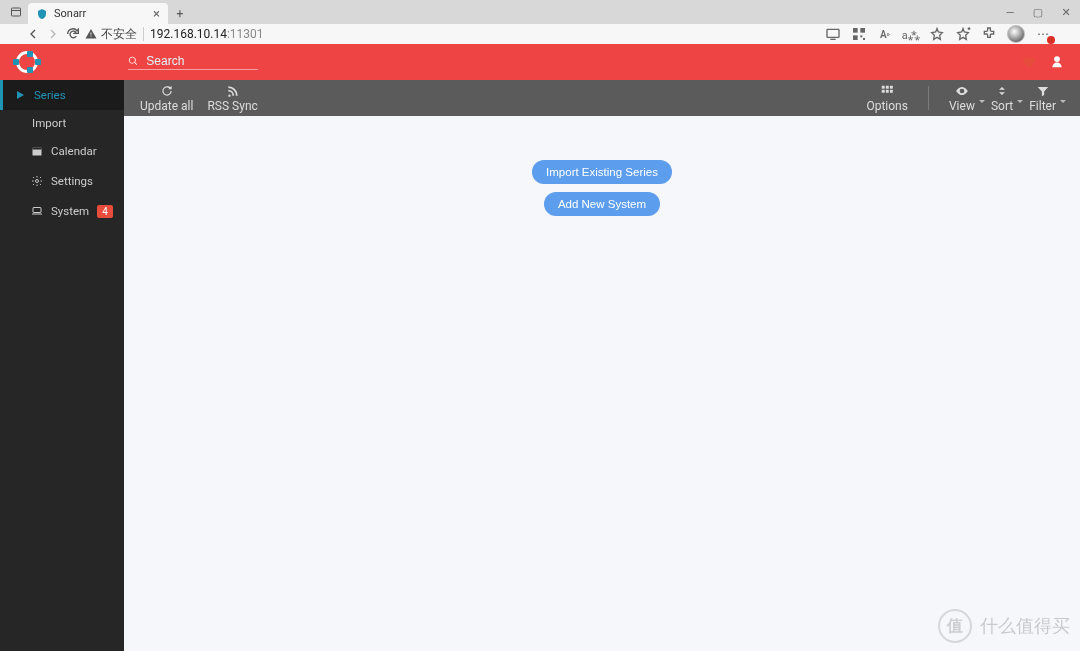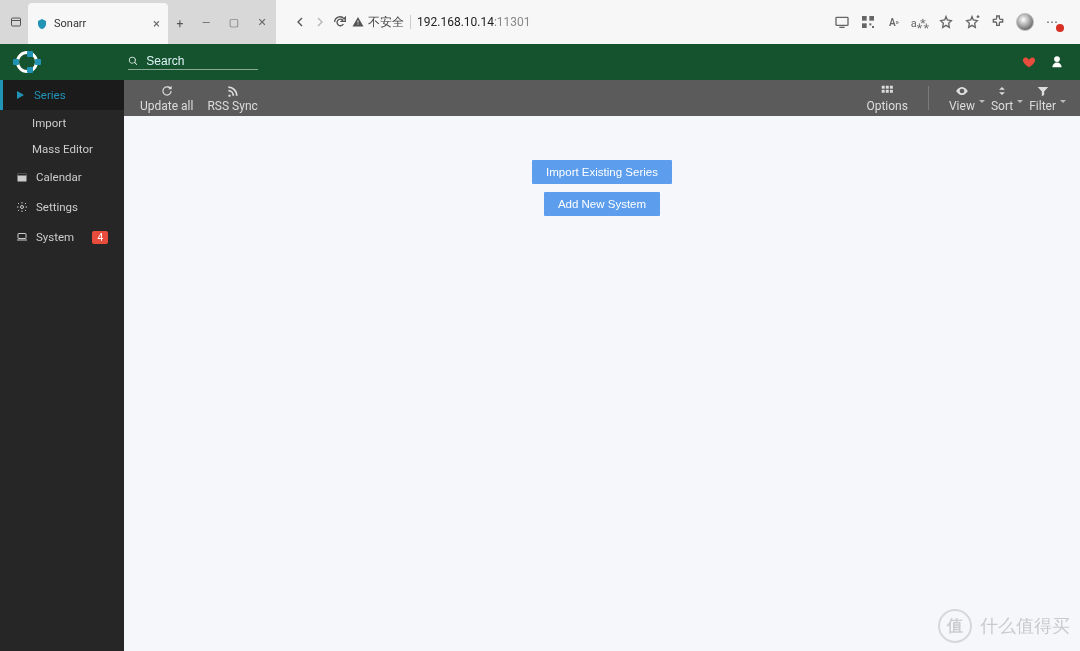--- a/index.html
+++ b/index.html
@@ -1,45 +1,45 @@
 <!DOCTYPE html>
 <html><head>
   <meta charset="utf-8">
   <style>
     * { box-sizing: border-box; margin: 0; padding: 0; }
     html, body { width: 1080px; height: 651px; overflow: hidden; font-family: -apple-system, "Segoe UI", Roboto, Arial, sans-serif; font-size: 12px; }
     body { background: #f0f0f0; display: flex; flex-direction: column; }
 
     
-    .browser-chrome { flex: 0 0 44px; background: #e8e8e8; display: flex; flex-direction: row; }
+    .browser-chrome { flex: 0 0 44px; background: #e8e8e8; display: flex; flex-direction: column; }
     .titlebar { flex: 0 0 24px; display: flex; align-items: stretch; background: #d8d8d8; }
     .tab-strip { display: flex; align-items: stretch; flex: 1; padding-left: 4px; }
     .tab-btn { width: 24px; display: flex; align-items: center; justify-content: center; color: #555; }
     .tab { display: flex; align-items: center; gap: 6px; padding: 0 8px; background: #f7f7f7; border-top-left-radius: 4px; border-top-right-radius: 4px; margin-top: 3px; min-width: 140px; }
     .tab svg.fav { width: 12px; height: 12px; }
     .tab .title { flex: 1; color: #333; font-size: 11px; }
     .tab .close { color: #666; font-size: 13px; line-height: 1; }
     .new-tab { width: 24px; display: flex; align-items: center; justify-content: center; color: #555; margin-top: 3px; }
     .win-controls { display: flex; align-items: center; gap: 0; }
     .win-btn { width: 28px; height: 24px; display: flex; align-items: center; justify-content: center; color: #666; font-size: 11px; }
-    .toolbar { flex: 1; display: flex; align-items: center; padding: 0 16px; gap: 4px; background: #f7f7f7; }
+    .toolbar { flex: 1; display: flex; align-items: center; padding: 0 25px; gap: 4px; background: #f7f7f7; }
     .tb-icon { width: 16px; height: 16px; display:flex; align-items:center; justify-content:center; color: #555; }
     .warn { display:flex; align-items:center; gap:4px; color:#444; }
     .warn svg { width:12px; height:12px; fill:#555; }
     .addr-sep { width:1px; height:14px; background:#ccc; }
     .addr { flex: 1; display:flex; align-items:center; gap:6px; font-size: 12px; color:#333; }
     .url-host { color:#222; }
     .url-port { color:#888; }
     .tb-right { display:flex; align-items:center; gap:10px; padding-right:4px; }
     .profile { width:18px; height:18px; border-radius:50%; background: radial-gradient(circle at 40% 35%, #fff, #888 60%, #333 100%); border:1px solid #bbb; }
     .more { position:relative; }
     .dot-badge { position:absolute; right:-4px; bottom:-2px; width:8px; height:8px; background:#d93025; border-radius:50%; }
 
     
-    .app-header { flex: 0 0 36px; background: #14532d; display:flex; align-items:center; padding: 0 16px; }
+    .app-header { flex: 0 0 36px; background: #ef4444; display:flex; align-items:center; padding: 0 16px; }
     .logo { width:22px; height:22px; position:relative; margin-right: 90px; }
     .logo-ring { width:22px; height:22px; border:3px solid #fff; border-radius:50%; position:absolute; }
     .logo-ring::before, .logo-ring::after { content:""; position:absolute; width:6px; height:6px; background:#2193b5; border-radius:1px; }
     .logo-ring::before { top:-3px; left:8px; }
     .logo-ring::after { bottom:-3px; left:8px; }
     .logo-dots { position:absolute; top:8px; left:-3px; width:28px; height:6px; }
     .logo-dots::before, .logo-dots::after { content:""; position:absolute; width:6px; height:6px; background:#2193b5; border-radius:1px; }
     .logo-dots::before { left:0; }
     .logo-dots::after { right:0; }
     .search-wrap { display:flex; align-items:center; gap:8px; border-bottom:1px solid rgba(255,255,255,0.5); width: 130px; padding-bottom:1px; }
@@ -48,21 +48,21 @@
     .search-input::placeholder { color:#e0f4fa; }
     .header-right { margin-left:auto; display:flex; align-items:center; gap:14px; }
     .header-right svg { width:14px; height:14px; fill:#fff; }
     .heart { fill:#e74c3c !important; }
 
     
     .app-body { flex:1; display:flex; min-height:0; }
 
     
     .sidebar { width:124px; background:#262626; display:flex; flex-direction:column; }
-    .side-item { display:flex; align-items:center; gap:8px; padding: 8px 16px; color:#ccc; font-size:11.5px; cursor:pointer; position:relative; }
+    .side-item { display:flex; align-items:center; gap:8px; padding: 8px 31px; color:#ccc; font-size:11.5px; cursor:pointer; position:relative; }
     .side-item svg { width:12px; height:12px; fill:#ccc; flex-shrink:0; }
     .side-item.active { background:#1b1b1b; color:#2193b5; border-left:3px solid #2193b5; padding-left:11px; }
     .side-item.active svg { fill:#2193b5; }
     .side-sub { padding: 6px 14px 6px 32px; color:#ccc; font-size:11.5px; cursor:pointer; }
     .badge { margin-left:auto; background:#e74c3c; color:#fff; border-radius:2px; padding:1px 5px; font-size:10px; }
 
     
     .main-col { flex:1; display:flex; flex-direction:column; background:#f5f7fa; min-width:0; }
     .page-toolbar { flex:0 0 36px; background:#5b5b5b; display:flex; align-items:center; padding:0 16px; }
     .pt-group { display:flex; align-items:flex-end; gap:14px; }
@@ -70,21 +70,21 @@
     .pt-item svg { width:14px; height:14px; fill:#ddd; }
     .pt-right { margin-left:auto; display:flex; align-items:flex-end; gap:0; }
     .pt-sep { width:1px; height:24px; background:rgba(255,255,255,0.2); margin:0 12px; align-self:center; }
     .pt-right .pt-item { padding: 0 8px; position:relative; }
     .mini-caret { position:absolute; right:-2px; bottom:10px; width:0; height:0; border-left:3px solid transparent; border-right:3px solid transparent; border-top:3px solid #bbb; }
 
     
     .content { flex:1; background:#f5f7fa; padding: 20px; overflow:auto; }
     .empty-msg { text-align:center; color:#444; font-size:14px; margin-top:4px; }
     .btn-col { display:flex; flex-direction:column; align-items:center; gap:8px; margin-top:24px; }
-    .btn { background:#5c9ded; color:#fff; border:none; border-radius:1px; padding: 6px 14px; font-size:11.5px; cursor:pointer; }
+    .btn { background:#5c9ded; color:#fff; border:none; border-radius:12px; padding: 6px 14px; font-size:11.5px; cursor:pointer; }
 
     
     .watermark { position:absolute; right:10px; bottom:8px; display:flex; align-items:center; gap:8px; opacity:0.28; color:#555; font-size:18px; font-weight:500; pointer-events:none; }
     .wm-circle { width:34px; height:34px; border:2px solid #888; border-radius:50%; display:flex; align-items:center; justify-content:center; font-size:16px; color:#666; font-weight:bold; }
   </style>
 </head>
 <body>
 
 <div class="browser-chrome">
   <div class="titlebar">
@@ -201,21 +201,20 @@
 <div class="app-body">
 
   <div class="sidebar">
     <div class="side-item active">
       <svg viewBox="0 0 24 24">
           <path d="M6 4l14 8-14 8z"></path>
         </svg>
       <span>Series</span>
     </div>
     <div class="side-sub">Import</div>
-    <div class="side-sub">Mass Editor</div>
 
     <div class="side-item">
       <svg viewBox="0 0 24 24">
           <rect x="3" y="5" width="18" height="16" rx="1"></rect>
           <rect x="3" y="5" width="18" height="4" fill="#262626"></rect>
         </svg>
       <span>Calendar</span>
     </div>
     <div class="side-item">
       <svg viewBox="0 0 24 24">

